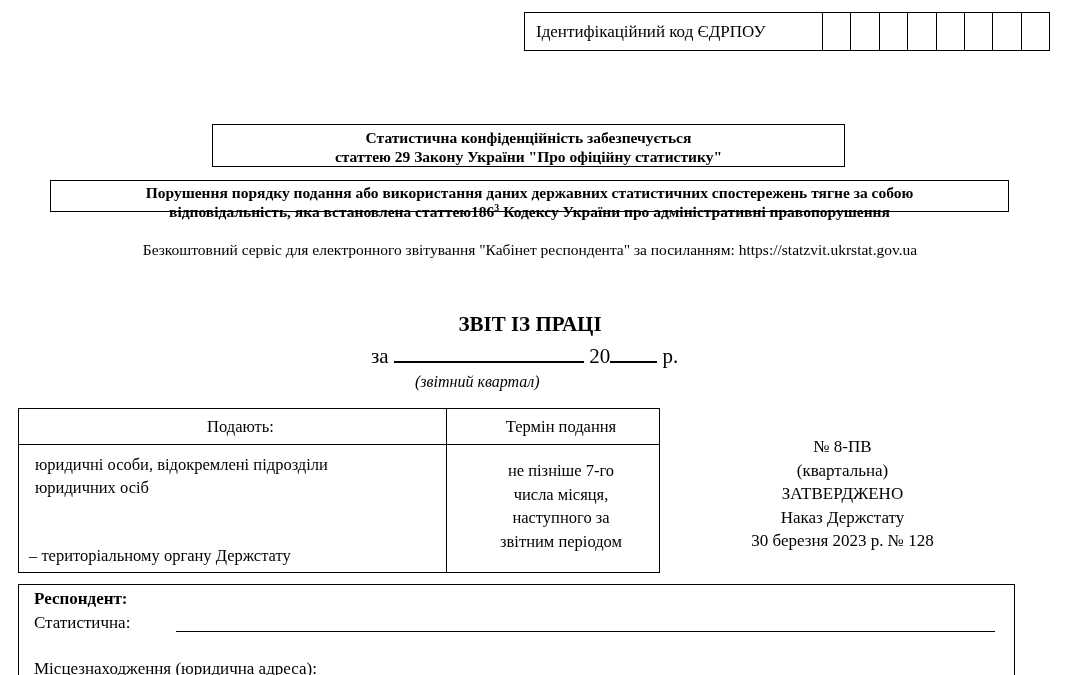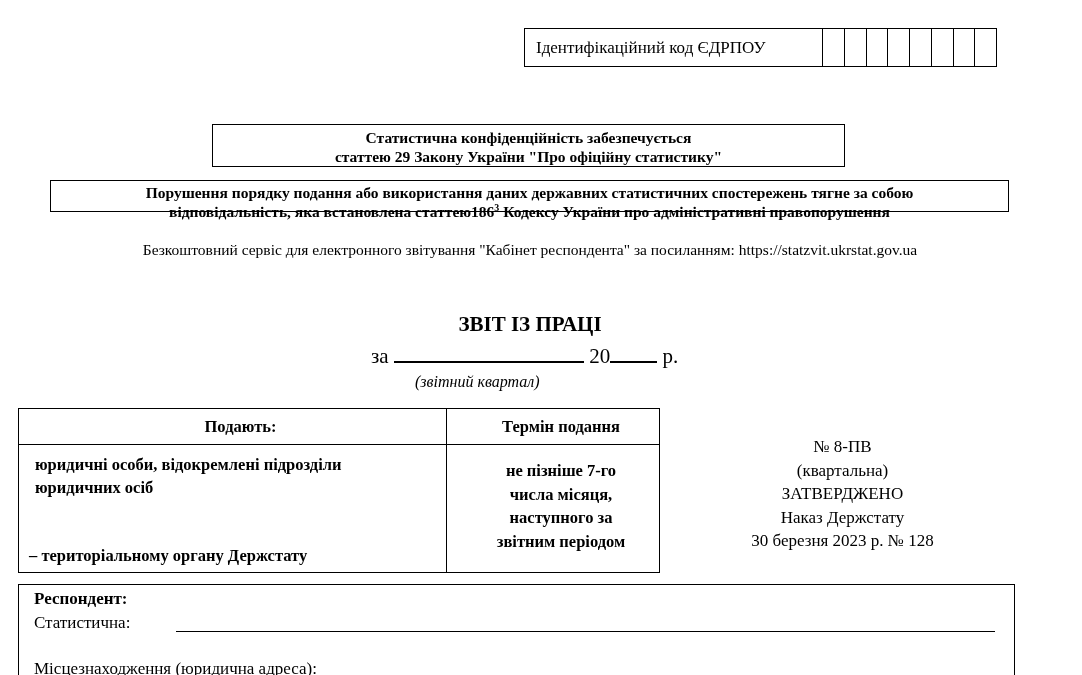--- a/index.html
+++ b/index.html
@@ -5,21 +5,21 @@
     * { box-sizing: border-box; margin: 0; padding: 0; }
     html, body {
       width: 1082px; height: 675px; overflow: hidden;
       background: #ffffff; color: #000000;
       font-family: "Liberation Serif", "DejaVu Serif", serif;
     }
     .page { position: relative; width: 1082px; height: 675px; }
 
     
     .edrpou {
-      position: absolute; left: 524px; top: 28px; width: 473px; height: 39px;
+      position: absolute; left: 524px; top: 12px; width: 526px; height: 39px;
       border: 1.5px solid #000; display: flex;
     }
     .edrpou-label {
       width: 298px; height: 100%; border-right: 1.5px solid #000;
       display: flex; align-items: center; padding-left: 11px;
       font-size: 17px;
     }
     .edrpou-cell {
       flex: 1; height: 100%; border-right: 1.5px solid #000;
     }
@@ -60,21 +60,21 @@
     .period-note {
       position: absolute; left: 415px; top: 373px; font-style: italic; font-size: 16px;
     }
 
     
     .submit-table {
       position: absolute; left: 18px; top: 408px; width: 642px; height: 165px;
       border-collapse: collapse; font-size: 16.5px;
     }
     .submit-table td, .submit-table th {
-      border: 1.5px solid #000; font-weight: bold; padding-left: 16px;
+      border: 1.5px solid #000; font-weight: normal; padding-left: 16px;
     }
     .submit-table th { height: 36px; text-align: center; vertical-align: middle; }
     .col1 { width: 428px; }
     .cell-who { vertical-align: top; padding: 8px 10px 6px 10px; line-height: 23px; position: relative; }
     .cell-who .bottom { position: absolute; left: 10px; bottom: 5px; }
     .cell-when { text-align: center; vertical-align: top; padding-top: 14px; line-height: 23.5px; }
 
     .form-info {
       position: absolute; left: 700px; top: 435px; width: 285px;
       text-align: center; font-size: 17px; line-height: 23.5px;

